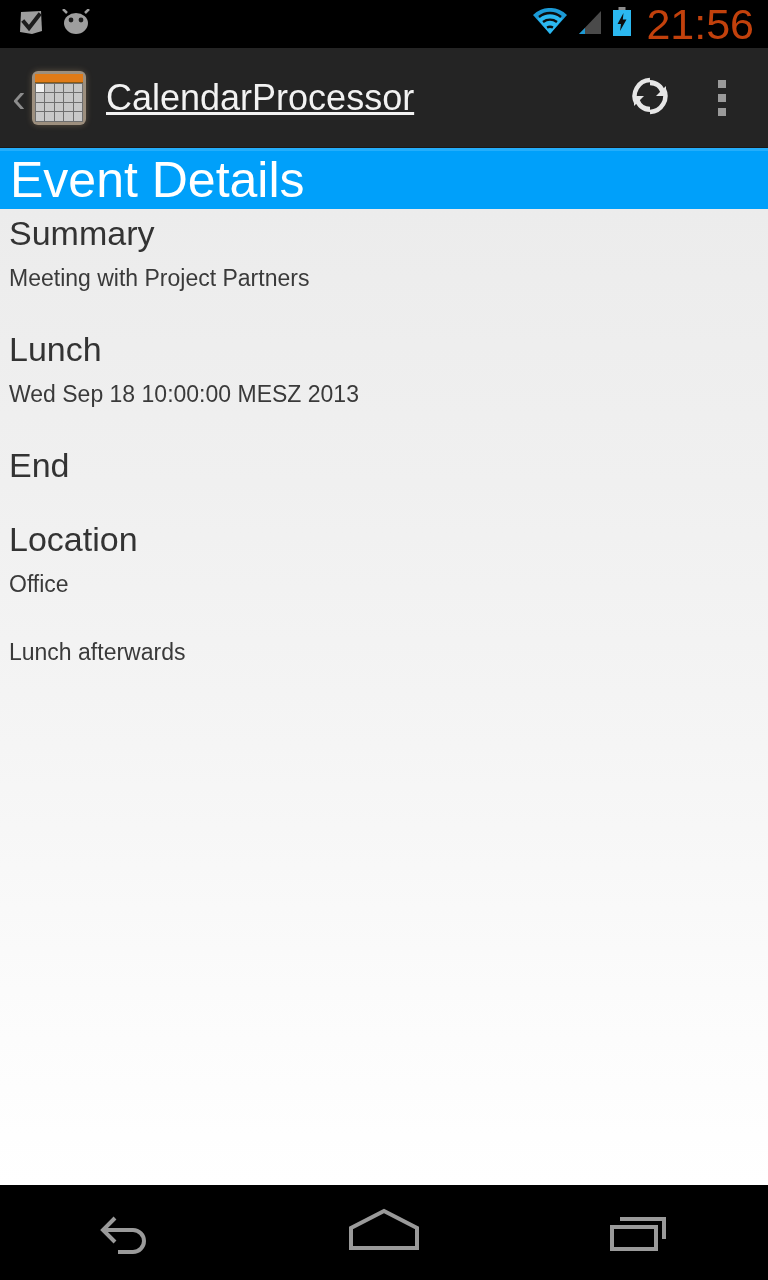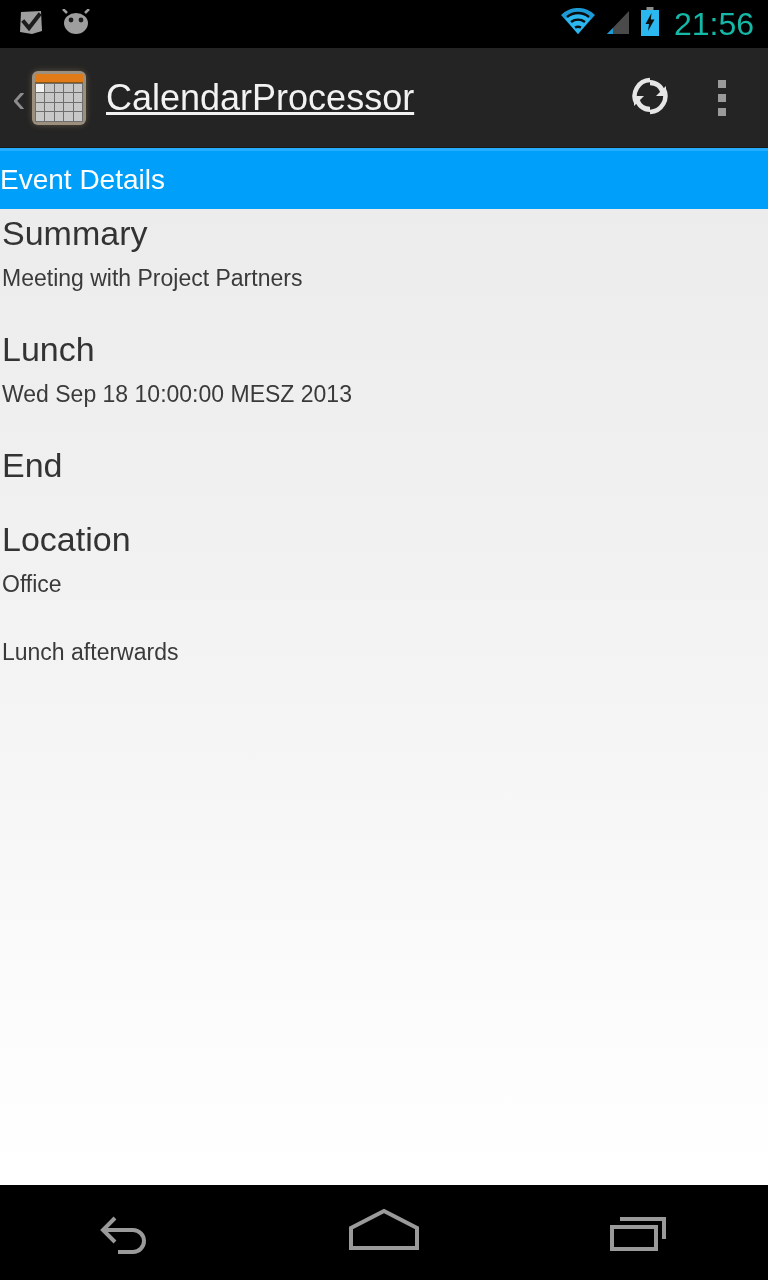--- a/index.html
+++ b/index.html
@@ -40,22 +40,22 @@
   }
   .status-right {
     display: flex;
     align-items: center;
     gap: 9px;
   }
   .sb-icon {
     display: block;
   }
   .clock {
-    color: #14b8a6;
-    font-size: 32px;
+    color: #c2410c;
+    font-size: 43px;
     letter-spacing: 0px;
     line-height: 32px;
     margin-left: 5px;
     font-weight: 400;
   }
 
   
   .action-bar {
     height: 100px;
     background: #242424;
@@ -154,35 +154,35 @@
     background: #00a0fa;
     border-top: 3px solid #24aefb;
     height: 61px;
     display: flex;
     align-items: center;
     flex: none;
     box-sizing: border-box;
   }
   .section-banner-title {
     color: #ffffff;
-    font-size: 28px;
+    font-size: 50px;
     line-height: 42px;
     font-weight: 400;
-    padding-left: 0;
+    padding-left: 10px;
   }
 
   
   .content {
     flex: 1;
     background: linear-gradient(to bottom, #ececec 0%, #f0f0f0 28%, #f5f5f5 55%, #fbfbfb 80%, #ffffff 100%);
     padding: 0;
     overflow: hidden;
   }
   .field {
-    padding-left: 2px;
+    padding-left: 9px;
   }
   .field-label {
     color: #333333;
     font-size: 34px;
     line-height: 48px;
     font-weight: 400;
     white-space: nowrap;
   }
   .field-value {
     color: #3a3a3a;

